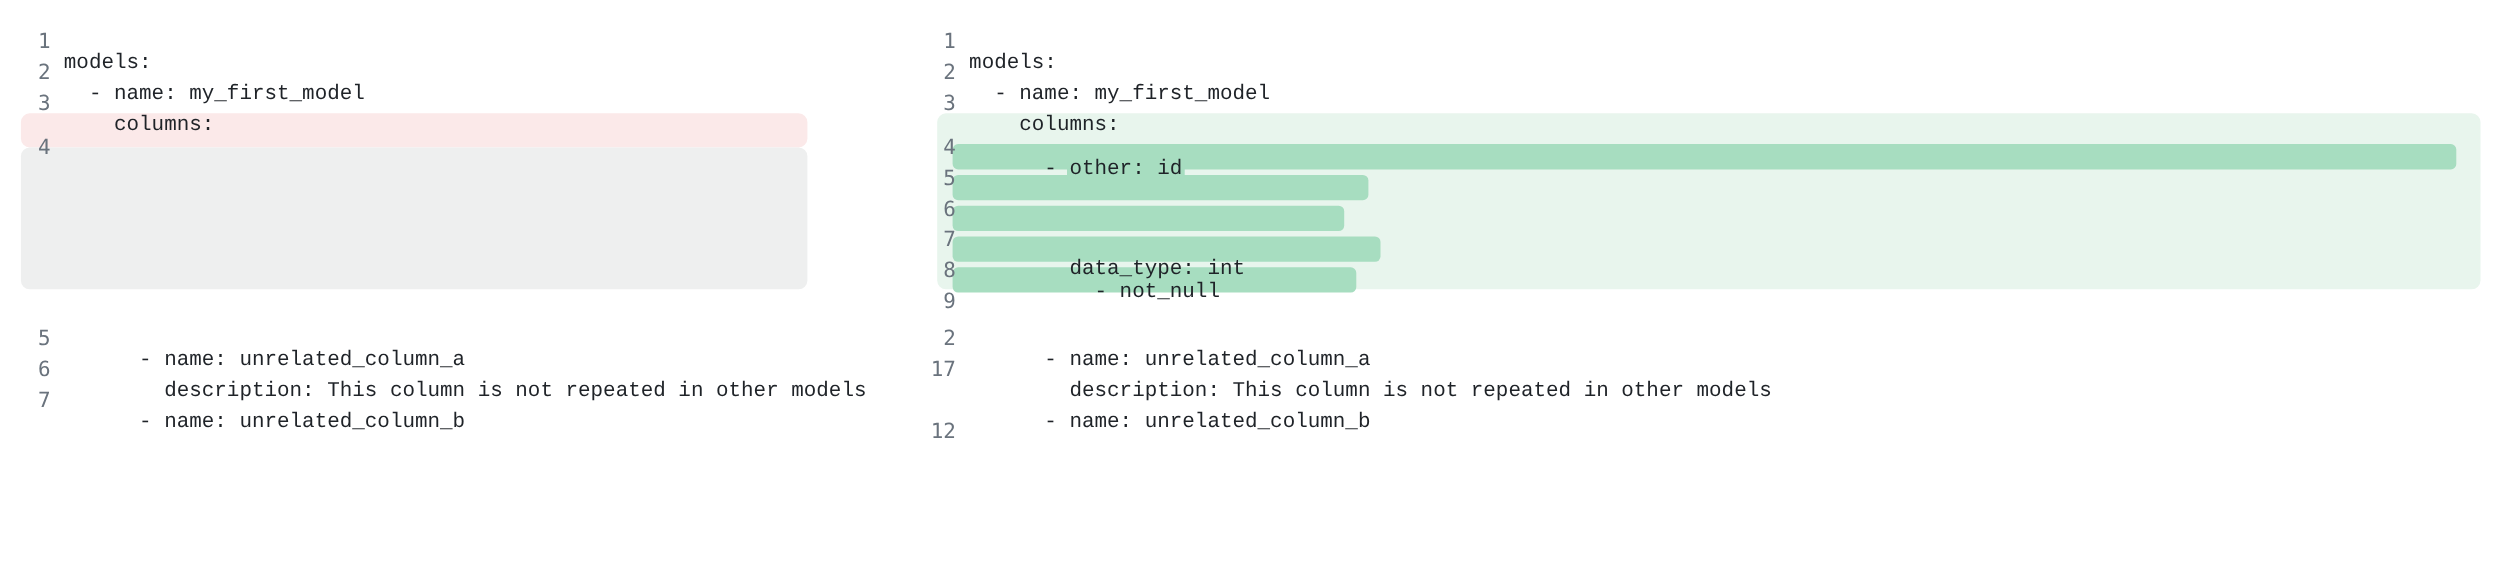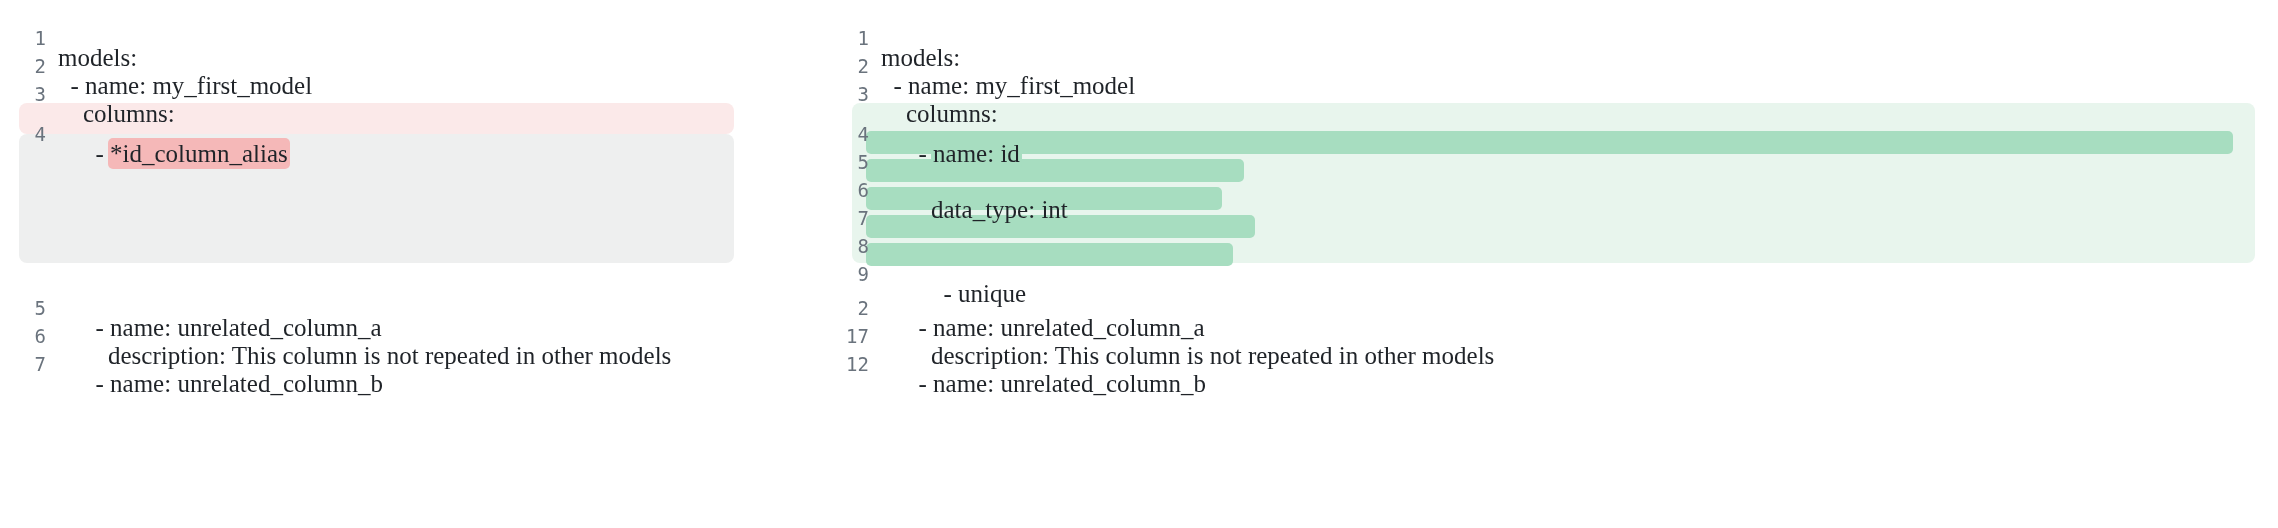--- a/index.html
+++ b/index.html
@@ -62,24 +62,24 @@
     width: 46px;
     text-align: right;
     color: #6a737d;
     font-size: 19px;
     line-height: 27px;
     font-family: "DejaVu Sans Mono", monospace;
   }
   .code {
     position: absolute;
     color: #1f2328;
-    font-size: 25px;
+    font-size: 19px;
     line-height: 27px;
     white-space: pre;
-    font-family: Liberation Serif, serif;
+    font-family: Liberation Mono, monospace;
   }
   .code .mark-del {
     background: #f5b8b8;
     border-radius: 5px;
     padding: 2px 2px;
     margin: -2px -2px;
   }
   .code .mark-add {
     background: #a7ddc0;
     border-radius: 5px;
@@ -114,21 +114,20 @@
       <span class="code" style="left:58px;">  - name: my_first_model</span>
     </div>
 
     <div class="row" style="top:62px;">
       <span class="ln" style="left:0px;">3</span>
       <span class="code" style="left:58px;">    columns:</span>
     </div>
 
     <div class="row" style="top:102px;">
       <span class="ln" style="left:0px;">4</span>
-      <span class="code" style="left:58px;">      - <span class="mark-del">*id_column_alias</span></span>
     </div>
 
     <div class="row" style="top:276px;">
       <span class="ln" style="left:0px;">5</span>
       <span class="code" style="left:58px;">      - name: unrelated_column_a</span>
     </div>
 
     <div class="row" style="top:304px;">
       <span class="ln" style="left:0px;">6</span>
       <span class="code" style="left:58px;">        description: This column is not repeated in other models</span>
@@ -160,54 +159,54 @@
       <span class="code" style="left:-258px;">  - name: my_first_model</span>
     </div>
 
     <div class="row" style="top:62px;">
       <span class="ln" style="left:-316px;">3</span>
       <span class="code" style="left:-258px;">    columns:</span>
     </div>
 
     <div class="row" style="top:102px;">
       <span class="ln" style="left:-316px;">4</span>
-      <span class="code" style="left:-258px;">      - <span class="mark-add">name: id</span></span>
+      <span class="code" style="left:-258px;">      - <span class="mark-add">other: id</span></span>
     </div>
 
     <div class="row" style="top:130px;">
       <span class="ln" style="left:-316px;">5</span>
     </div>
 
     <div class="row" style="top:158px;">
       <span class="ln" style="left:-316px;">6</span>
-      <span class="code" style="left:-258px;">        data_type: int</span>
+      <span class="code" style="left:-258px;margin-top:35px;">        data_type: int</span>
     </div>
 
     <div class="row" style="top:186px;">
       <span class="ln" style="left:-316px;">7</span>
     </div>
 
     <div class="row" style="top:214px;">
       <span class="ln" style="left:-316px;">8</span>
+      <span class="code" style="left:-258px;">          - not_null</span>
     </div>
 
     <div class="row" style="top:242px;">
       <span class="ln" style="left:-316px;">9</span>
-      <span class="code" style="left:-258px;">          - unique</span>
     </div>
 
     <div class="row" style="top:276px;">
       <span class="ln" style="left:-316px;">2</span>
       <span class="code" style="left:-258px;">      - name: unrelated_column_a</span>
     </div>
 
     <div class="row" style="top:304px;">
       <span class="ln" style="left:-316px;">17</span>
       <span class="code" style="left:-258px;">        description: This column is not repeated in other models</span>
     </div>
 
     <div class="row" style="top:332px;">
-      <span class="ln" style="left:-316px;">12</span>
+      <span class="ln" style="left:-316px;margin-top:28px;">12</span>
       <span class="code" style="left:-258px;">      - name: unrelated_column_b</span>
     </div>
   </div>
 
 </div>
 
 </body></html>

